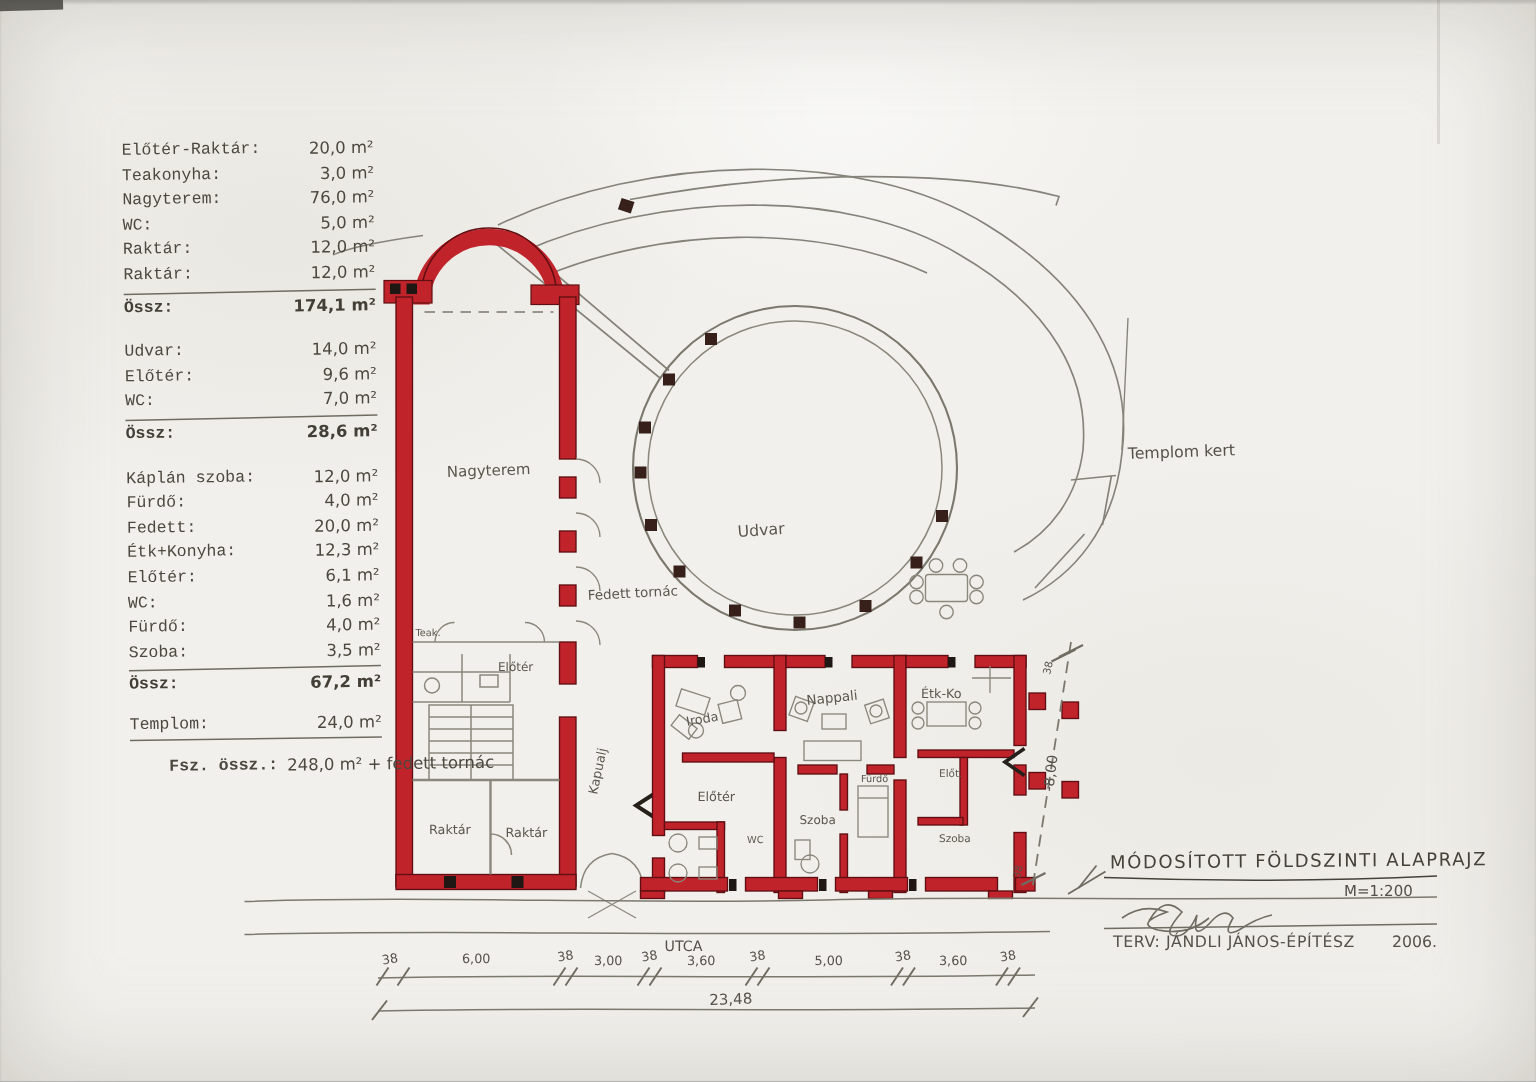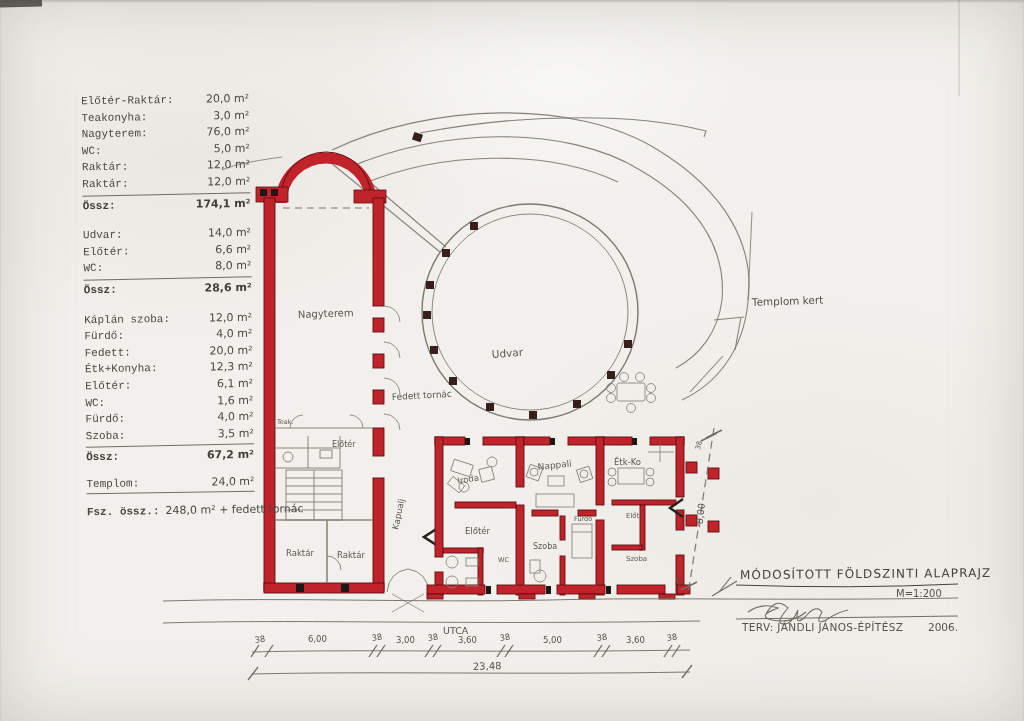--- a/index.html
+++ b/index.html
@@ -20,21 +20,21 @@
     color:#4c483f;font-size:11px;line-height:16.6px;
     transform:rotate(-0.8deg);
   }
   .srow{display:flex;justify-content:space-between;}
   .srow .lab{white-space:nowrap;font-family:Liberation Mono, monospace;}
   .srow .val{white-space:nowrap;margin-left:6px;}
   .sched-line{border-top:1.2px solid #6f6c62;margin:2px 0 2px 0;transform:rotate(-0.4deg);}
   .total-row{font-weight:bold;color:#433f37;}
   .gap-s{height:10px;} .gap-m{height:13px;}
   .kap-row{border-bottom:1.2px solid #6f6c62;padding-bottom:1px;}
-  .grand .lab{font-weight:bold;}
+  .grand .lab{font-weight:bold;margin-left:26px;}
   .grand .val{white-space:nowrap;}
   
   text{font-family:"DejaVu Sans",sans-serif;fill:#55514a;}
   .room-lab{fill:#5b574e;}
   .title-txt{fill:#45423a;letter-spacing:1.1px;}
   .small-dim{fill:#55514a;}
   .corner-smudge{position:absolute;left:-4px;top:-2px;width:46px;height:9px;background:#45443f;transform:rotate(-1.5deg);opacity:.85;}
   .crease{position:absolute;left:958px;top:0;width:2px;height:96px;background:rgba(90,88,80,.14);}
 </style>
 </head>
@@ -349,25 +349,25 @@
         </div>
     </div>
     <div class="gap-m"></div>
     <div>
       <div class="srow">
           <span class="lab">Udvar:</span>
           <span class="val">14,0 m²</span>
         </div>
       <div class="srow">
           <span class="lab">Előtér:</span>
-          <span class="val">6,6 m²</span>
+          <span class="val">9,6 m²</span>
         </div>
       <div class="srow">
           <span class="lab">WC:</span>
-          <span class="val">8,0 m²</span>
+          <span class="val">7,0 m²</span>
         </div>
       <div class="sched-line"></div>
       <div class="srow total-row">
           <span class="lab">Össz:</span>
           <span class="val">28,6 m²</span>
         </div>
     </div>
     <div class="gap-m"></div>
     <div>
       <div class="srow">

